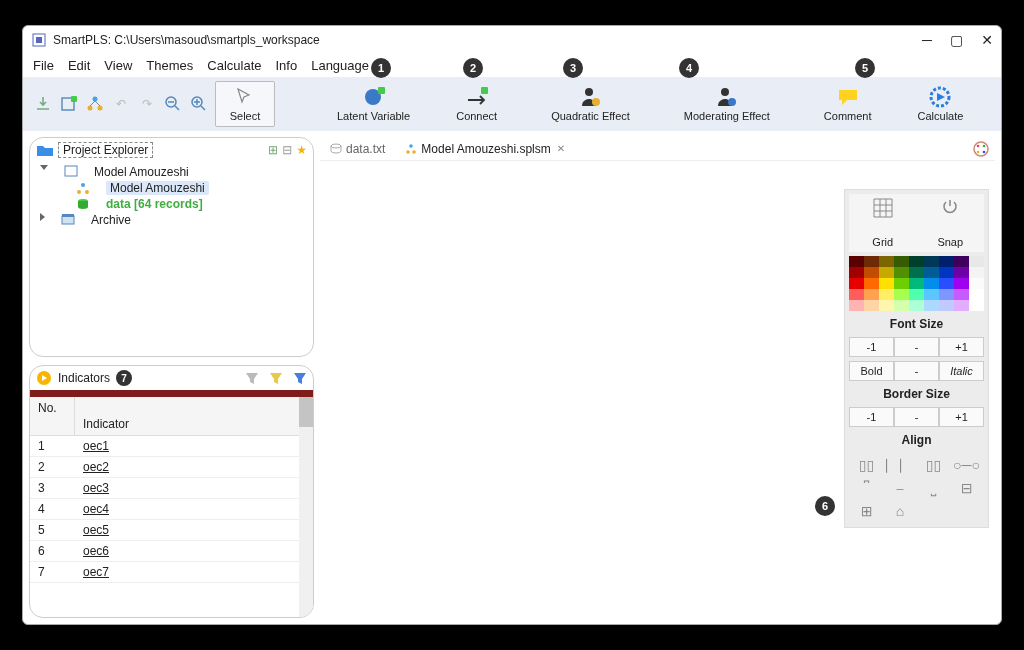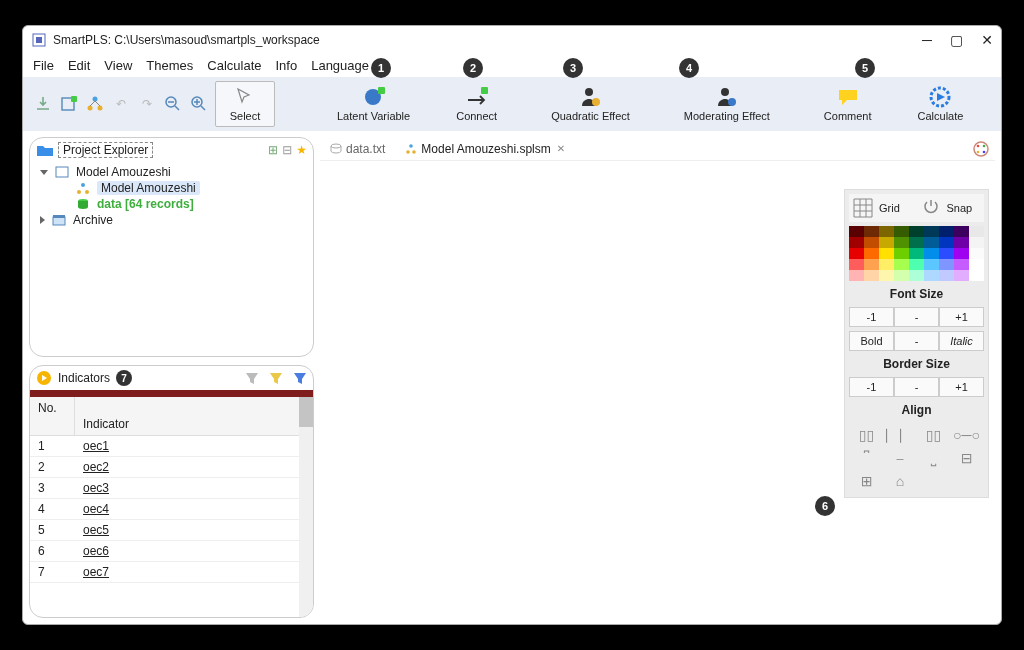--- a/index.html
+++ b/index.html
@@ -61,21 +61,21 @@
     padding: 6px;
     gap:6px;
   }
   .left-col { width: 285px; display:flex; flex-direction:column; gap:8px; }
   .panel { border:1px solid #ccc; border-radius:14px; background:#fff; display:flex; flex-direction:column; overflow:hidden; }
   .explorer { height: 220px; }
   .explorer-header { display:flex; align-items:center; padding:4px 6px; gap:4px; }
   .explorer-header .title { border:1px dashed #888; padding:0 4px; }
   .explorer-controls { margin-left:auto; display:flex; gap:4px; }
   .tree { padding: 2px 6px 6px 6px; font-size:12px; }
-  .tree-row { display:flex; align-items:center; gap:7px; padding:1px 0; }
+  .tree-row { display:flex; align-items:flex-start; gap:16px; padding:1px 0; }
   .tree-row.level1 { margin-left:4px; }
   .tree-row.level3 { margin-left:40px; }
   .tree-row .name.selected { background:#dbe8f9; padding:0 4px; border-radius:2px; }
   .tree-row .name.green { color:#3fae3f; font-weight:bold; }
   .indicators { flex:1; }
   .indicators-header { display:flex; align-items:center; padding:4px 6px; gap:6px; }
   .funnel-group { margin-left:auto; display:flex; gap:10px; }
   .table { flex:1; overflow-y:auto; border-top:7px solid #7f1d1d; position:relative; }
   .thead { display:flex; background:#f5f5f5; border-bottom:1px solid #ddd; font-size:12px; }
   .thead div { padding:4px 8px; }
@@ -93,21 +93,21 @@
   .tab.active { color:#222; }
   .tab .close { color:#888; font-size:10px; margin-left:2px; }
   .palette-btn { margin-left:auto; width:20px; height:20px; display:flex; align-items:center; justify-content:center; }
   .canvas { flex:1; position:relative; }
   .right-panel {
     position:absolute; right:6px; top:28px; width:145px;
     background:#ececec; border:1px solid #ddd; padding:4px;
     display:flex; flex-direction:column; gap:4px;
   }
   .grid-snap { display:flex; background:#f5f5f5; }
-  .grid-snap .half { flex:1; display:flex; flex-direction:row; align-items:center; gap:6px; padding:4px; font-size:11px; }
+  .grid-snap .half { flex:1; display:flex; flex-direction:column; align-items:center; gap:18px; padding:4px; font-size:11px; }
   .more-themes { background:#fafafa; border:1px solid #ccc; padding:4px; text-align:center; font-size:12px; }
   .color-grid { display:grid; grid-template-columns:repeat(9,1fr); }
   .color-grid div { height:11px; }
   .section-title { font-weight:bold; text-align:center; font-size:12px; padding:2px; }
   .triple { display:flex; }
   .triple div { flex:1; border:1px solid #ccc; background:#fafafa; text-align:center; padding:3px; font-size:11px; }
   .align-grid { display:grid; grid-template-columns:repeat(4,1fr); gap:6px; padding:4px; color:#888; }
   .align-grid div { text-align:center; font-size:14px; }
   .badge {
     position:absolute; width:20px; height:20px; border-radius:50%;

